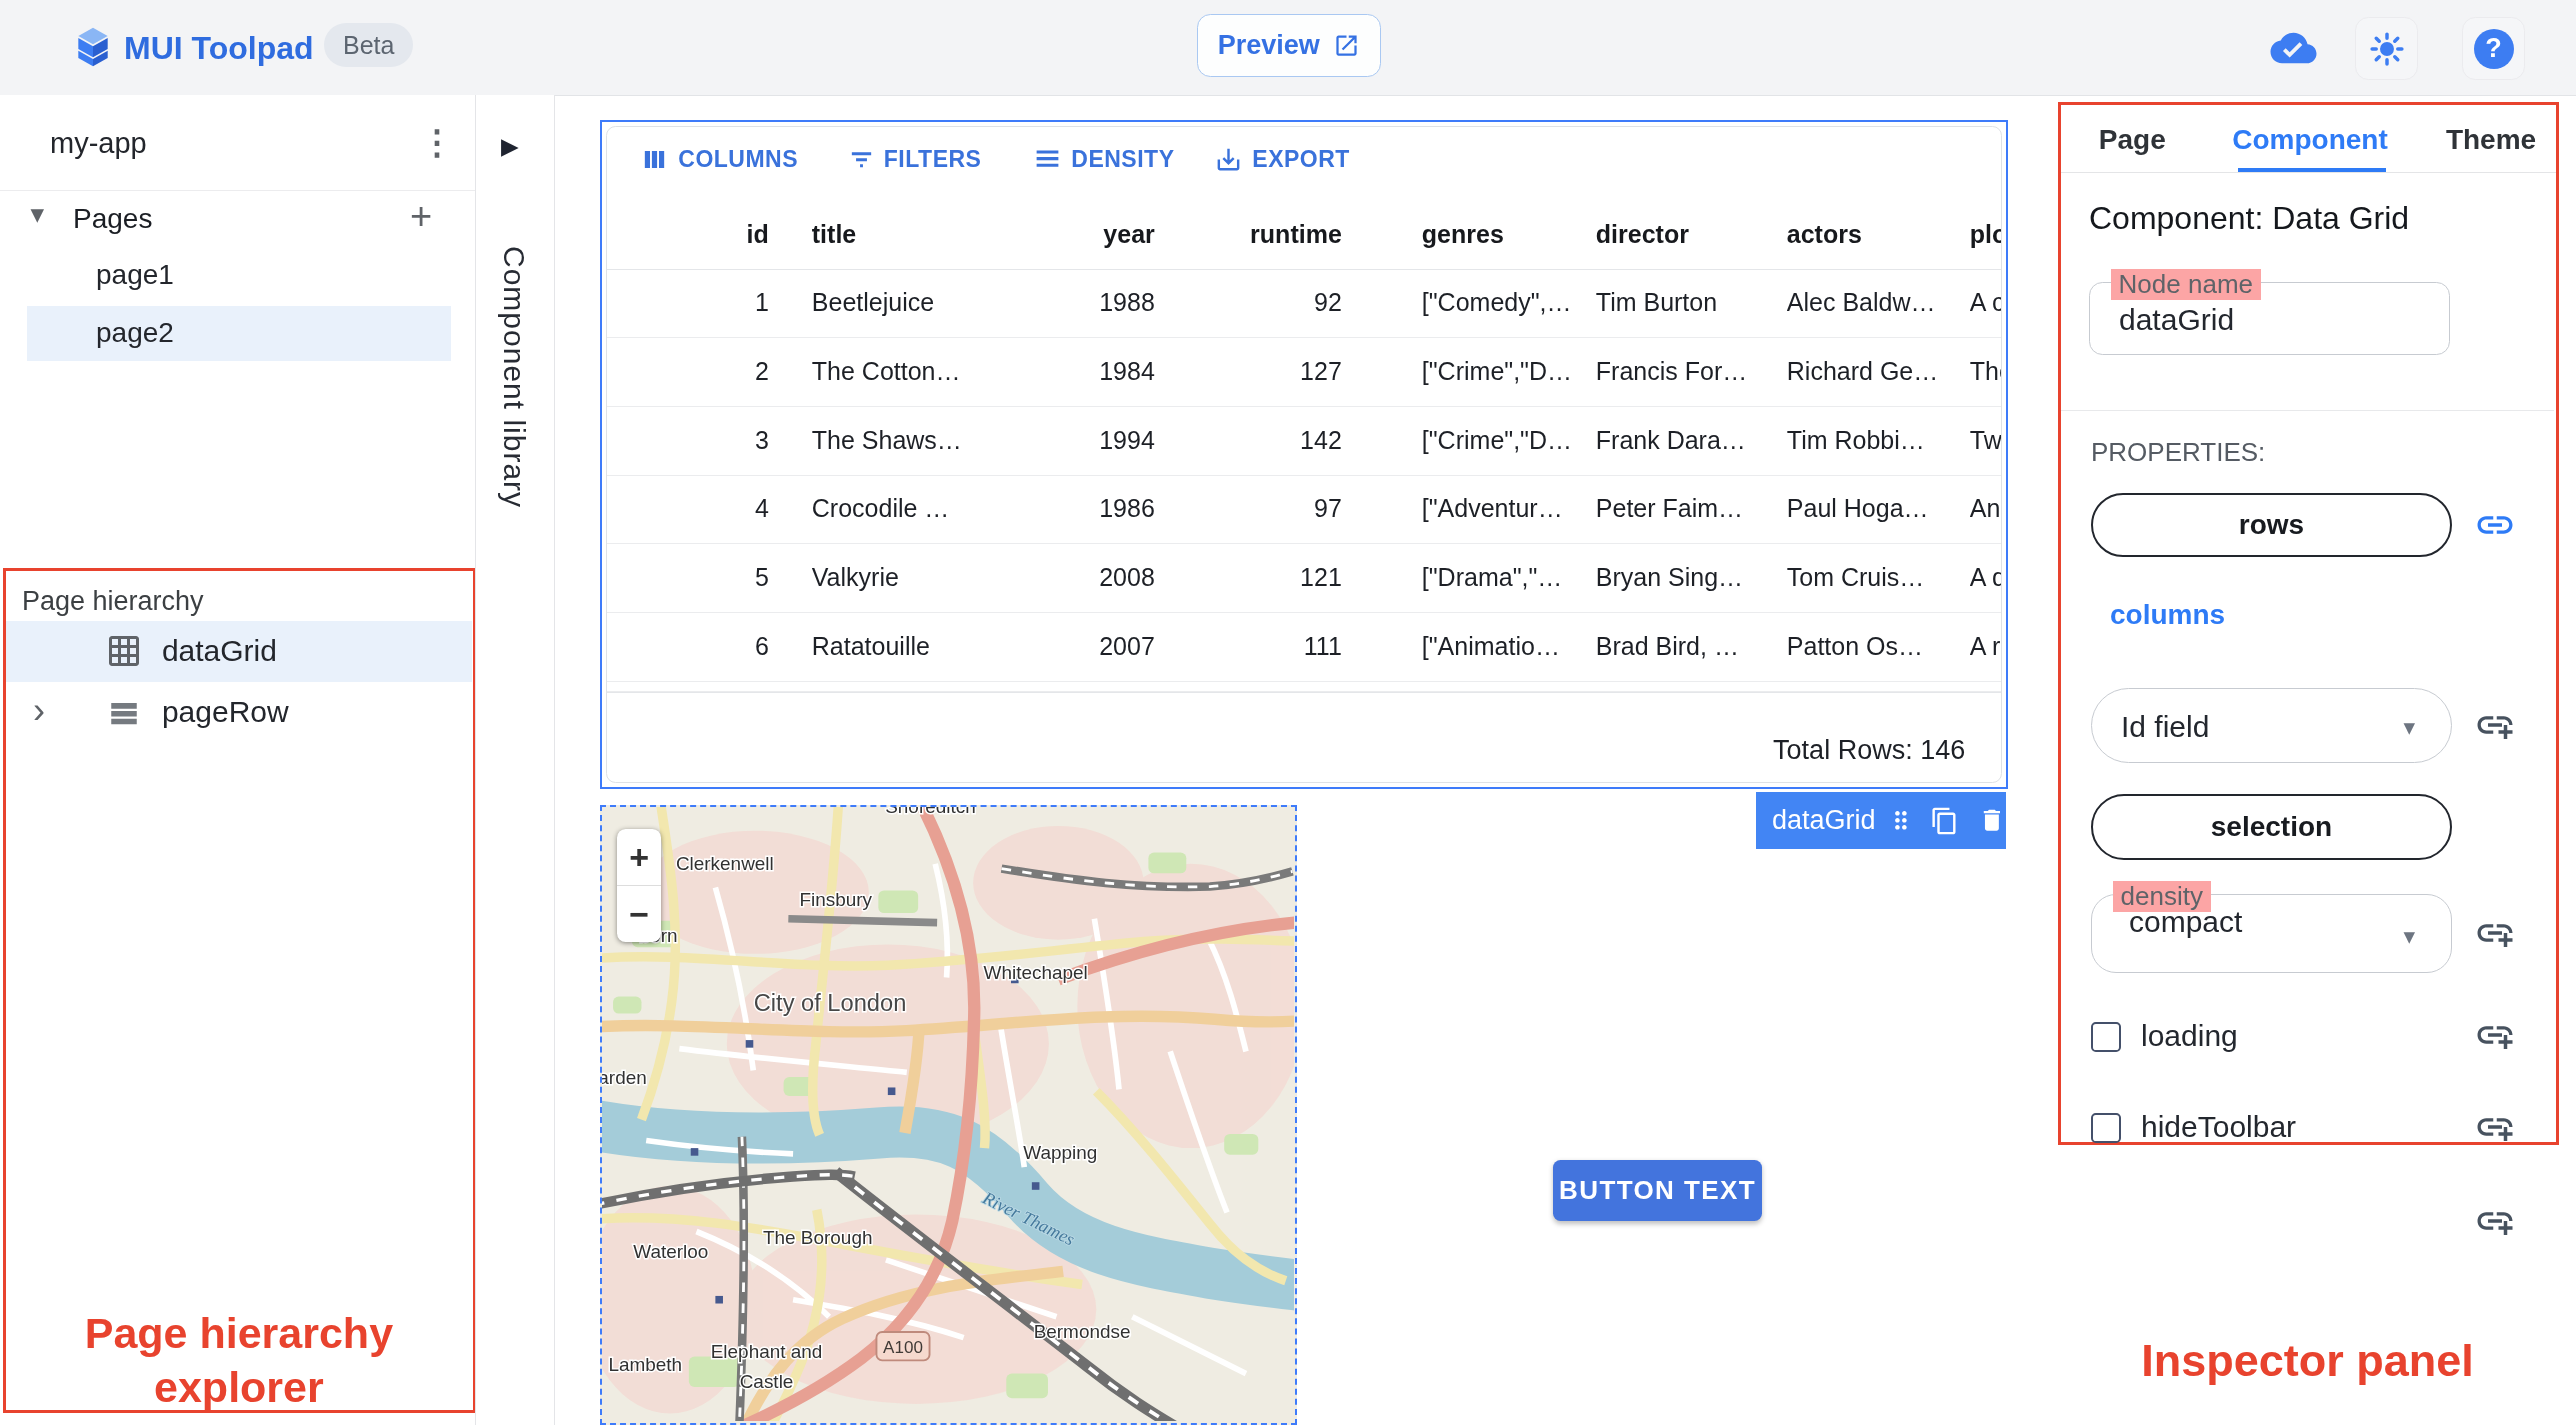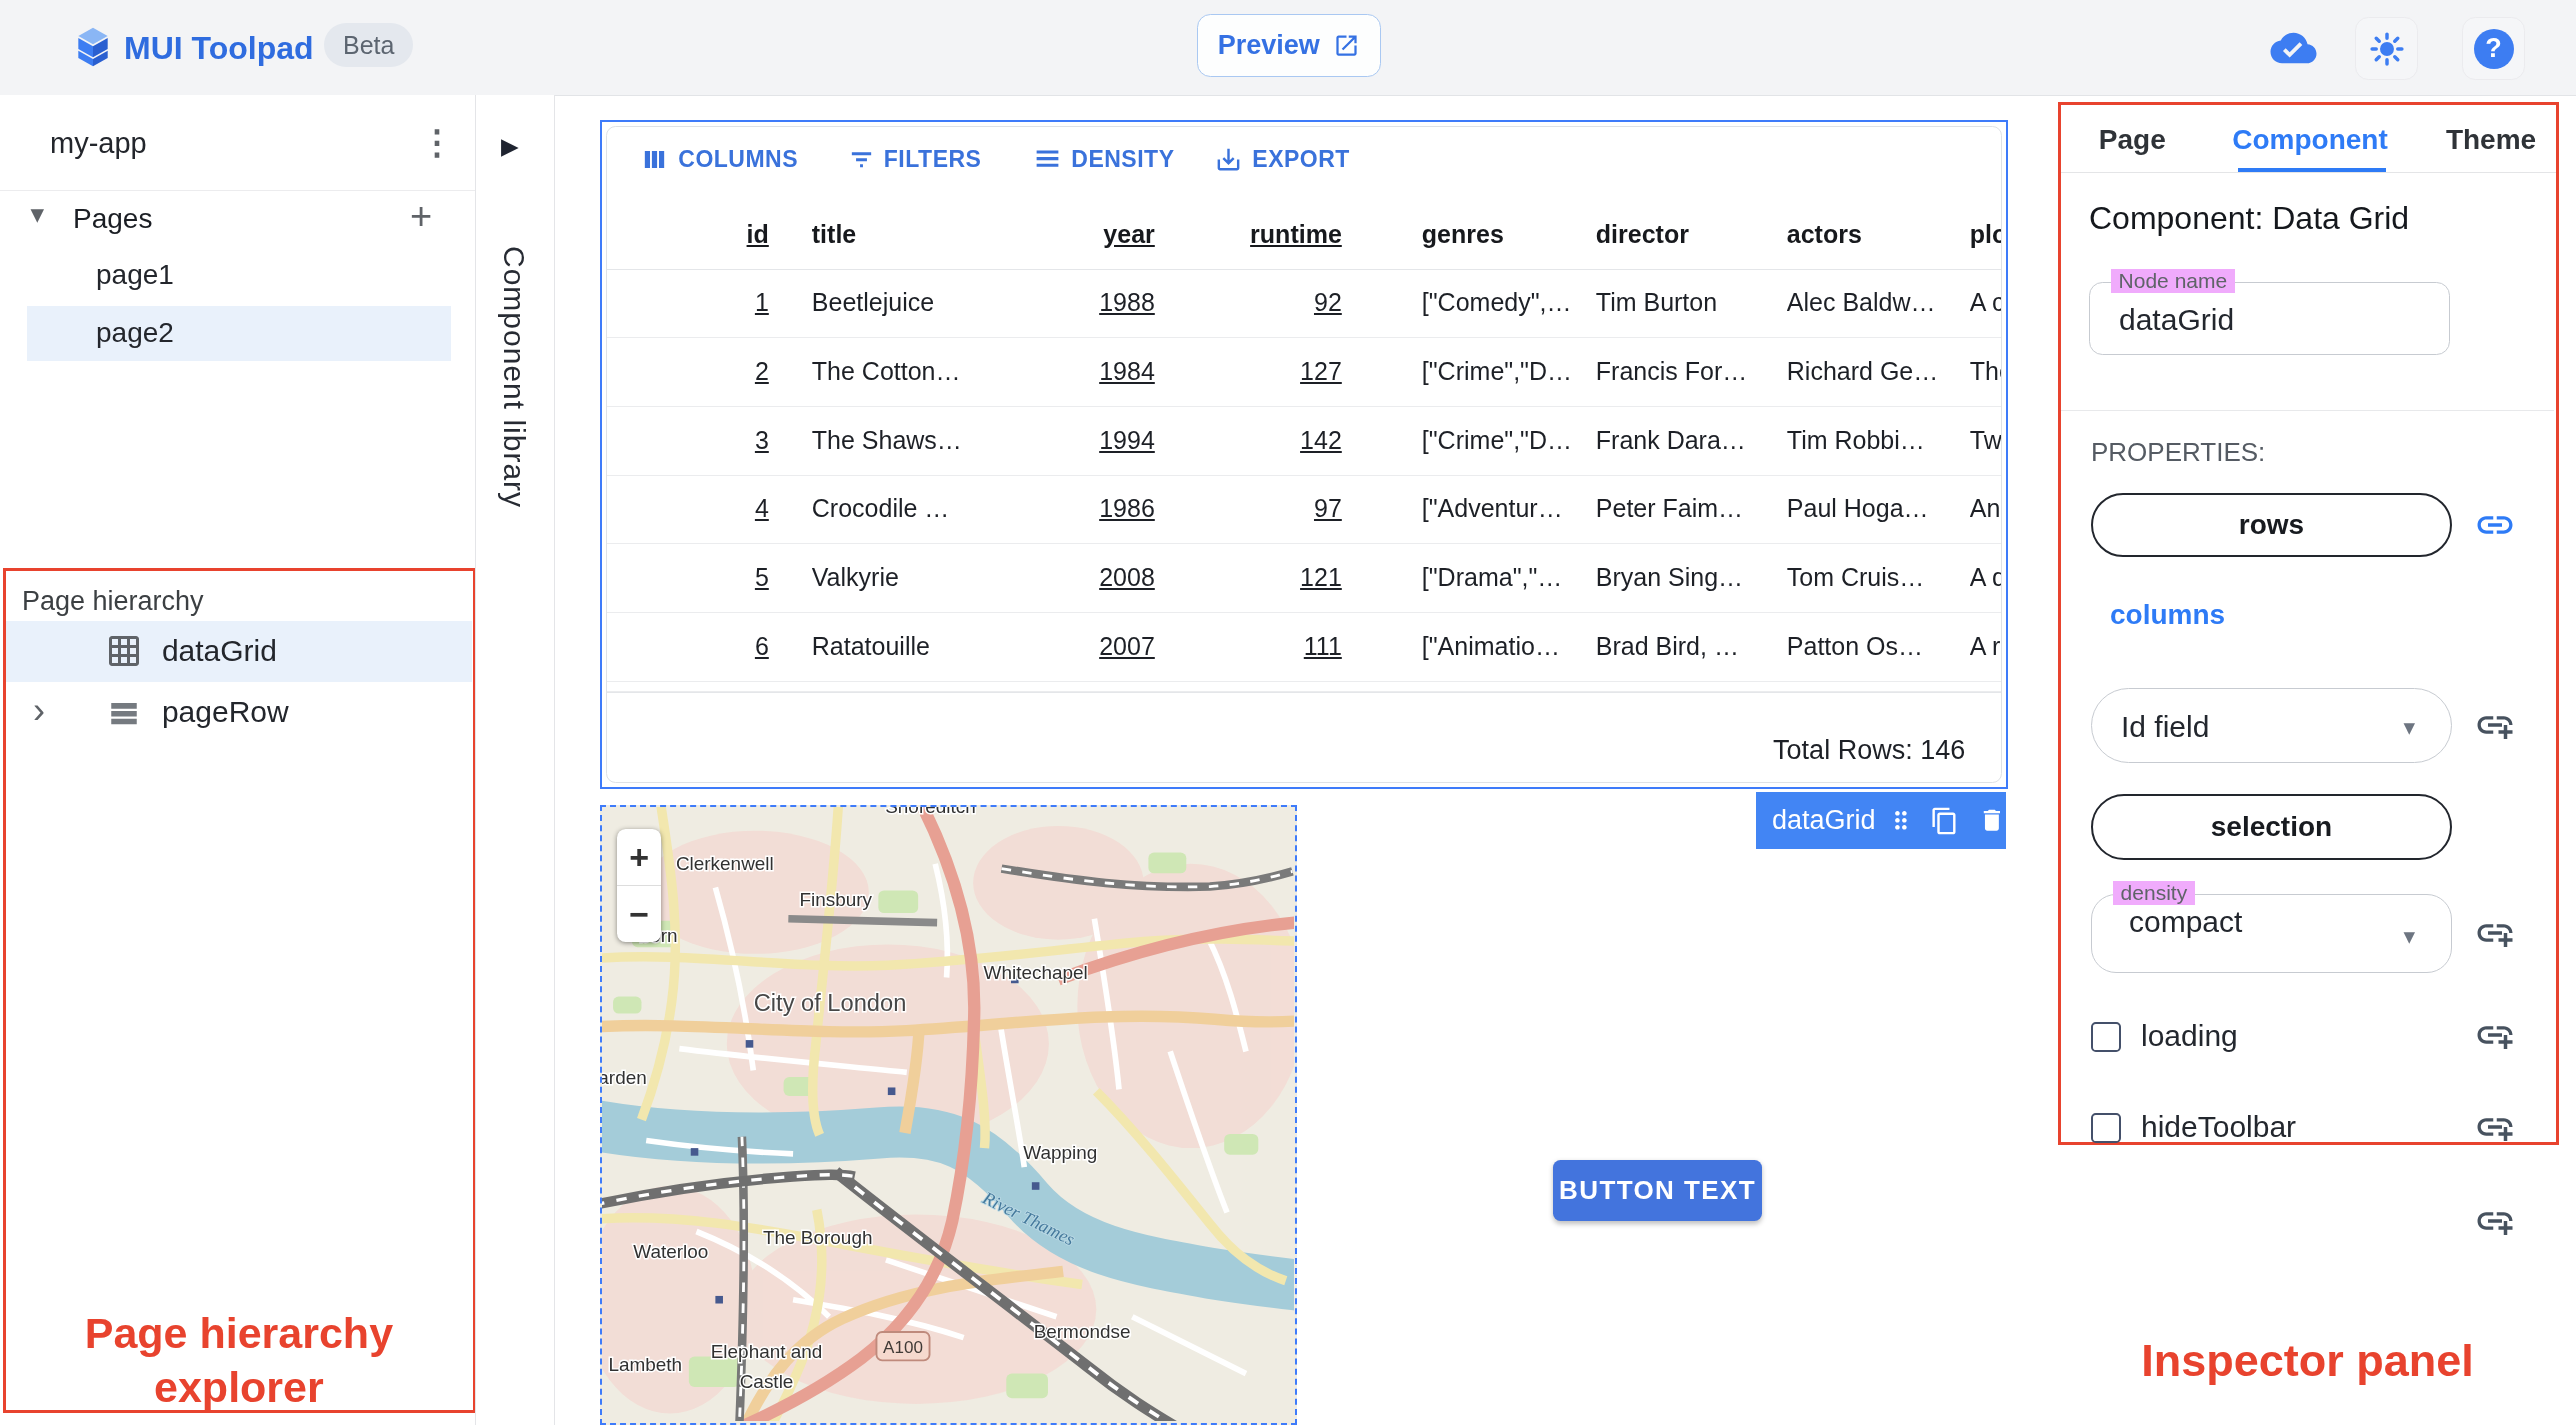--- a/index.html
+++ b/index.html
@@ -27,21 +27,21 @@
   
   .gridsel{left:600px;top:120px;width:1408px;height:669px;border:2.9px solid #3e7bfa;box-sizing:border-box;background:#fff;}
   .gridroot{position:absolute;left:3.8px;top:3.8px;right:3.8px;bottom:3.8px;border:1px solid #dfe2e6;border-radius:9.5px;overflow:hidden;background:#fff;}
   .gtb{position:absolute;top:0;left:0;right:0;height:73px;}
   .gtbbtn{position:absolute;top:17px;display:flex;align-items:center;gap:9.5px;color:#3a72db;
           font-size:23px;font-weight:bold;letter-spacing:0.5px;cursor:pointer;background:none;border:none;font-family:inherit;}
   .ghead{position:absolute;top:73px;left:0;right:0;height:69px;border-bottom:1px solid #e4e6e9;}
   .grow{position:absolute;left:0;right:0;height:69px;border-bottom:1px solid #ebecee;}
   .cell{position:absolute;top:0;height:100%;line-height:69px;font-size:25px;white-space:nowrap;overflow:hidden;color:#1d2026;}
   .hcell{font-weight:bold;color:#17191d;}
-  .r{text-align:right;text-decoration:underline;}
+  .r{text-align:right;}
   .c-id{left:55px;width:107px;} .c-title{left:205px;width:196px;} .c-year{left:410px;width:138px;}
   .c-runtime{left:582px;width:153px;} .c-genres{left:815px;width:164px;} .c-director{left:989px;width:177px;}
   .c-actors{left:1180px;width:170px;} .c-plot{left:1363px;width:57px;}
   .gfoot{position:absolute;left:0;right:0;top:565px;bottom:0;border-top:1px solid #e4e6e9;}
   .gfill{position:absolute;left:0;right:0;top:553px;height:11.4px;border-bottom:1px solid #ebecee;}
   
   .chip{left:1756px;top:792px;width:250px;height:57px;background:#4285f4;display:flex;align-items:center;color:#fff;}
   .chiptxt{font-size:27px;margin-left:16px;margin-right:11.4px;}
   
   .mapsel{left:600px;top:805px;width:697px;height:620px;border:2.9px dashed #3e7bfa;box-sizing:border-box;overflow:hidden;background:#efece2;}
@@ -57,21 +57,21 @@
        font-family:inherit;font-size:26px;font-weight:bold;letter-spacing:1.4px;box-shadow:0 2.9px 5.7px rgba(0,0,0,.25);cursor:pointer;}
   
   .inspector{left:2058px;top:102px;width:501px;height:1043px;background:#fff;border:3.8px solid #e8432e;box-sizing:border-box;text-decoration:underline;}
   .tab{position:absolute;top:9.5px;height:50px;line-height:50px;font-size:28px;font-weight:600;color:#2f3338;text-align:center;cursor:pointer;}
   .tab.active{color:#2e7bf6;}
   .tabline{position:absolute;top:63px;height:3.8px;background:#2e7bf6;}
   .tabdiv{position:absolute;top:67px;left:0;right:0;height:1px;background:#e4e5e7;}
   .pill{position:absolute;width:361px;border:2.9px solid #22262d;border-radius:34px;box-sizing:border-box;
         display:flex;align-items:center;justify-content:center;font-size:28px;font-weight:bold;color:#181b20;background:#fff;cursor:pointer;}
   .selbox{position:absolute;width:361px;border:1.9px solid #c7cbd1;box-sizing:border-box;background:#fff;cursor:pointer;}
-  .legend{position:absolute;top:-14.3px;left:21px;background:#f0abfc;padding:0 7.6px;font-size:21px;color:#5f6368;}
+  .legend{position:absolute;top:-14.3px;left:21px;background:#fca5a5;padding:0 7.6px;font-size:26px;color:#5f6368;}
   .selval{position:absolute;left:29px;font-size:30px;color:#23272e;}
   .caret{position:absolute;right:36px;font-size:23px;color:#6d7581;}
   .cb{position:absolute;width:30px;height:30px;border:2.9px solid #44506a;border-radius:4.8px;box-sizing:border-box;cursor:pointer;}
   .cblbl{position:absolute;font-size:30px;color:#23272e;}
   .linkic{position:absolute;width:42px;height:42px;cursor:pointer;}
 </style>
 </head>
 <body>
 
 <div class="stage">

